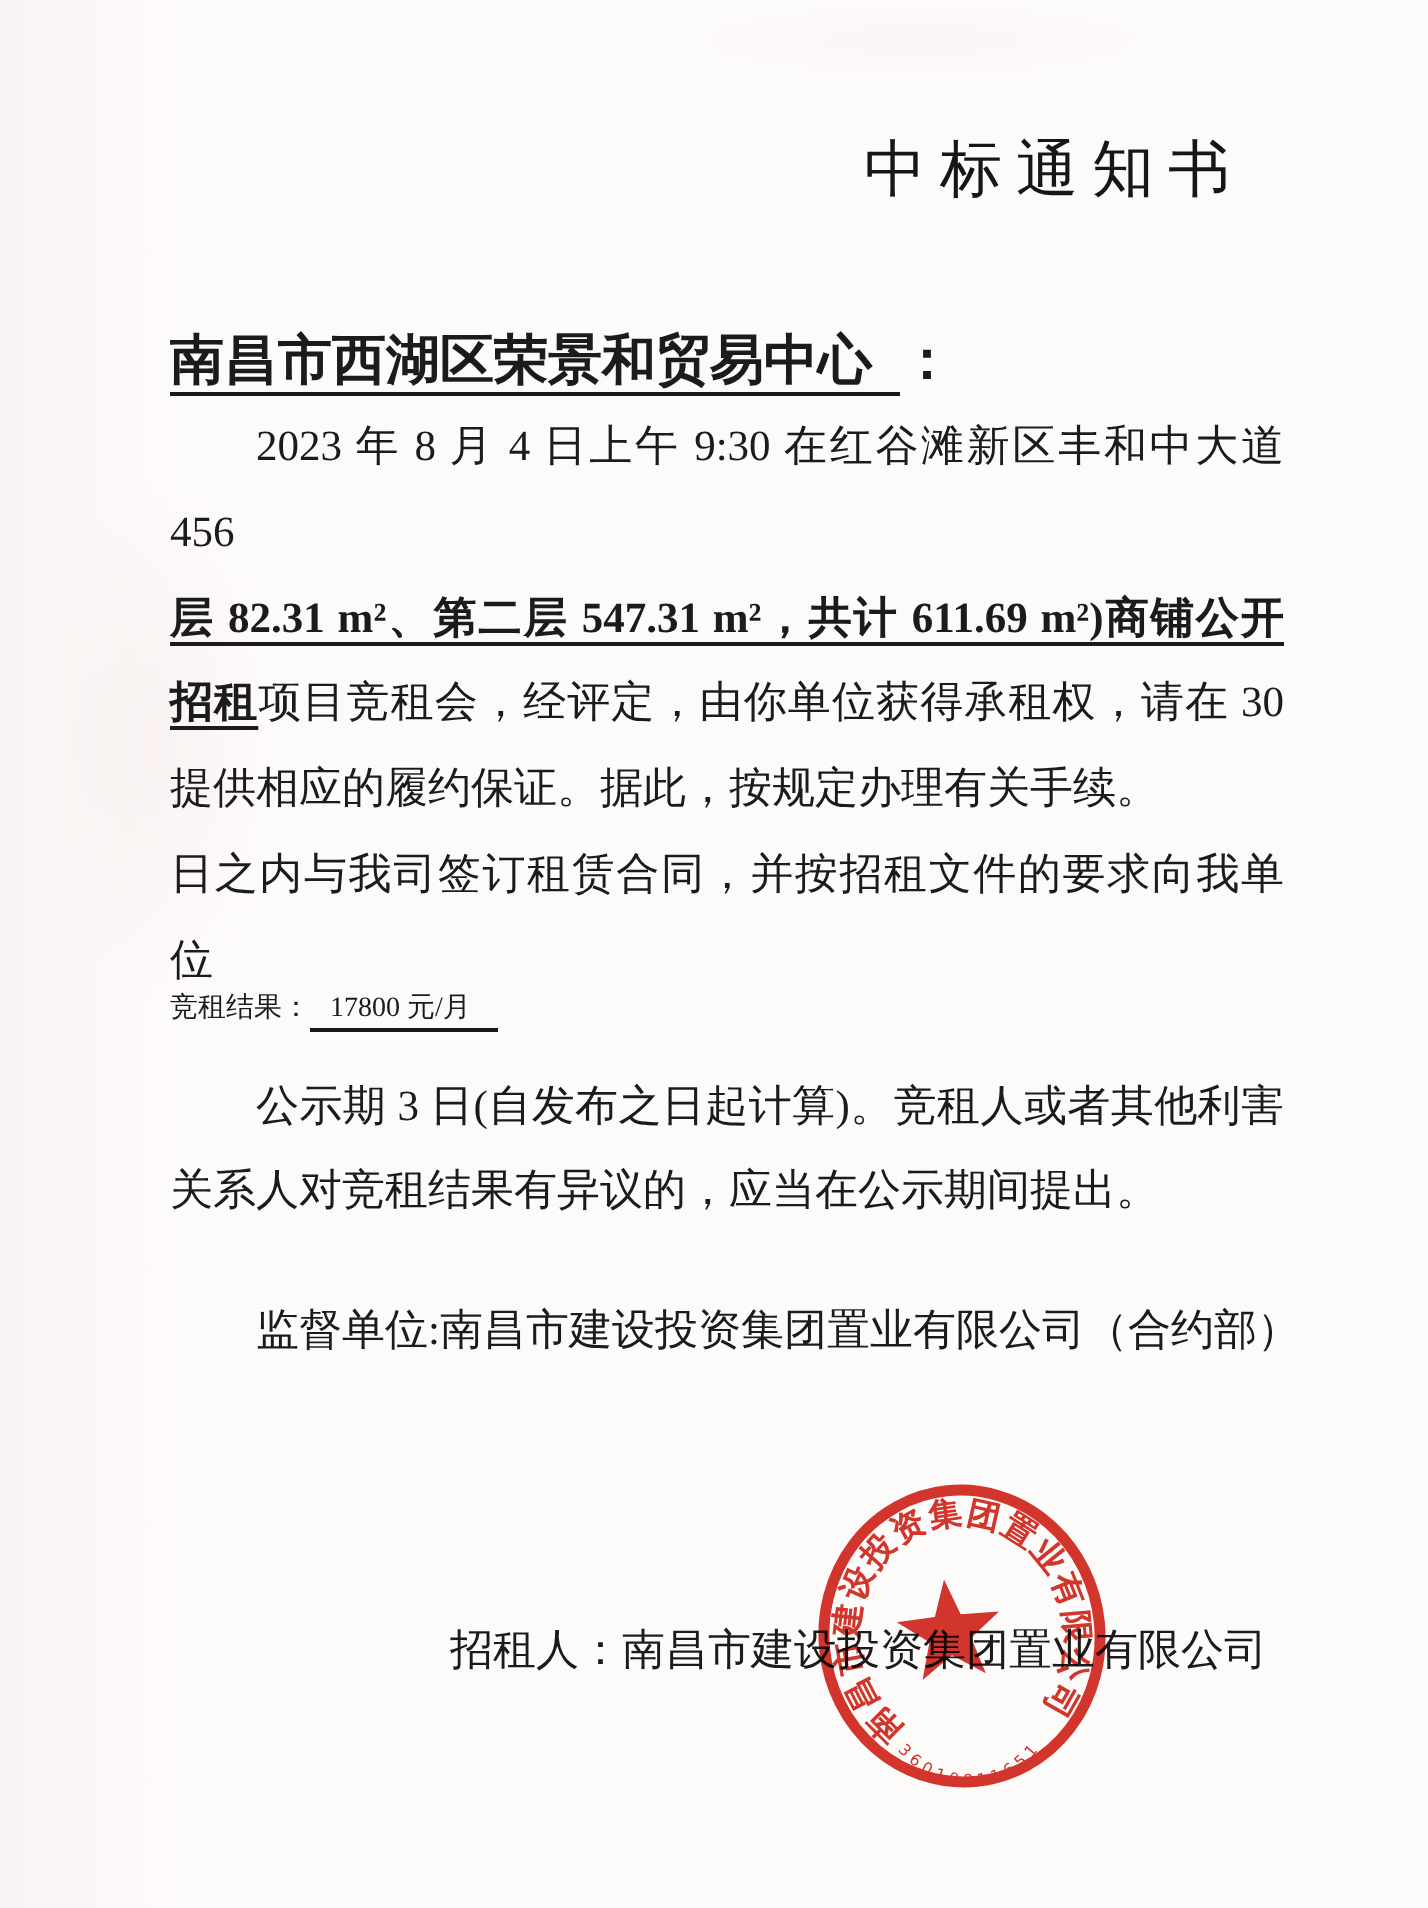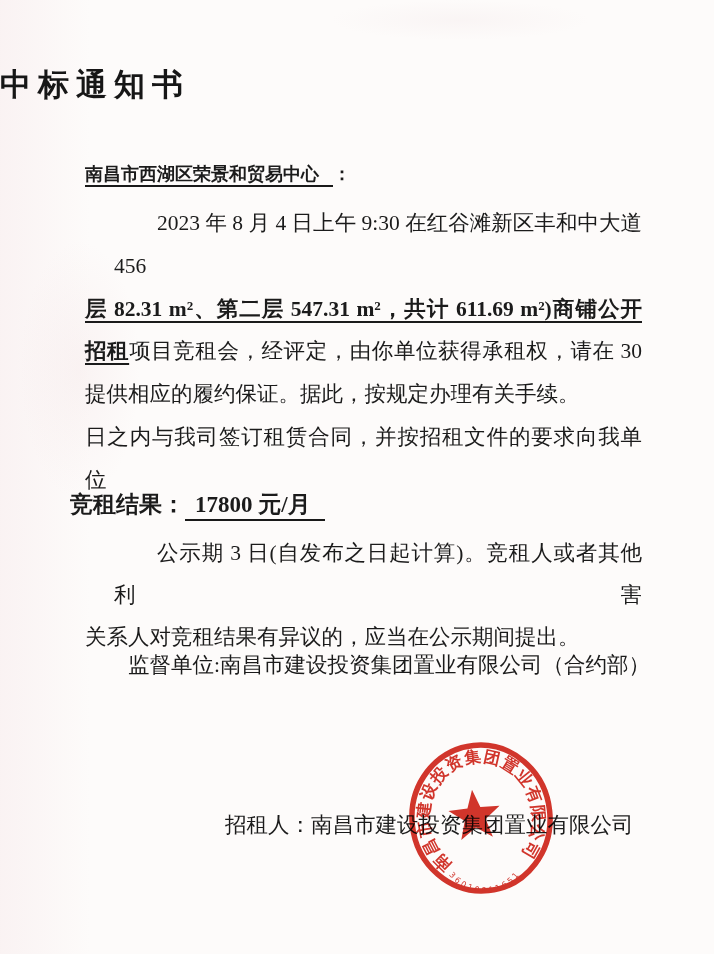--- a/index.html
+++ b/index.html
@@ -13,43 +13,43 @@
   
   .tint{position:absolute;pointer-events:none;}
   .tint-left{left:0;top:0;bottom:0;width:90px;
     background:linear-gradient(90deg,rgba(235,205,210,.18),rgba(235,205,210,0));}
   .tint-corner{left:20px;top:240px;width:120px;height:260px;border-radius:50%;
     background:radial-gradient(closest-side,rgba(230,195,200,.15),rgba(230,195,200,0));}
   .tint-top{left:330px;top:0;width:260px;height:40px;
     background:radial-gradient(closest-side,rgba(225,200,205,.12),rgba(225,200,205,0));}
 
   .doc-title{
-    position:absolute;top:64px;left:0;width:622px;text-align:left;
-    font-size:31px;font-weight:700;letter-spacing:7px;color:#161616;
+    position:absolute;top:64px;left:0;width:622px;text-align:right;
+    font-size:31px;font-weight:400;letter-spacing:7px;color:#161616;
   }
   .addressee{
-    position:absolute;left:85px;top:162px;font-size:18px;font-weight:700;
+    position:absolute;left:85px;top:162px;font-size:27px;font-weight:700;
   }
   .addressee .name{border-bottom:2px solid #191919;padding:0 14px 1px 0;}
   .para{
     position:absolute;left:85px;width:557px;font-size:21.5px;line-height:42.8px;
   }
   .p1{top:202px;}
   .p2{top:532px;line-height:42px;}
   .line{text-align:justify;text-align-last:justify;}
   .line.noj{text-align:left;text-align-last:left;}
-  .indent{text-indent:2em;margin-left:29px;}
+  .indent{text-indent:2em;}
   .bu{
     font-weight:700;
     text-decoration:underline;
     text-decoration-thickness:2px;
     text-underline-offset:5px;
   }
   .result{
-    position:absolute;left:70px;top:490px;font-size:23px;font-weight:700;line-height:30px;
+    position:absolute;left:85px;top:490px;font-size:14px;font-weight:400;line-height:30px;
   }
   .result .value{
     border-bottom:2px solid #191919;
     padding:0 14px 2px 10px;
   }
   .single{
     position:absolute;left:85px;font-size:21.5px;line-height:30px;white-space:nowrap;
   }
   .supervision{top:650px;text-indent:2em;text-align:right;}
   .contact{top:692px;text-indent:2em;}

